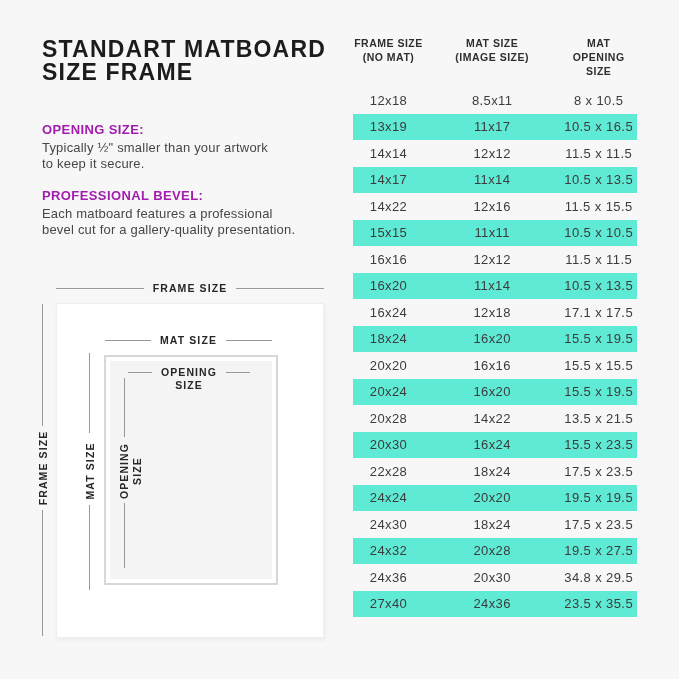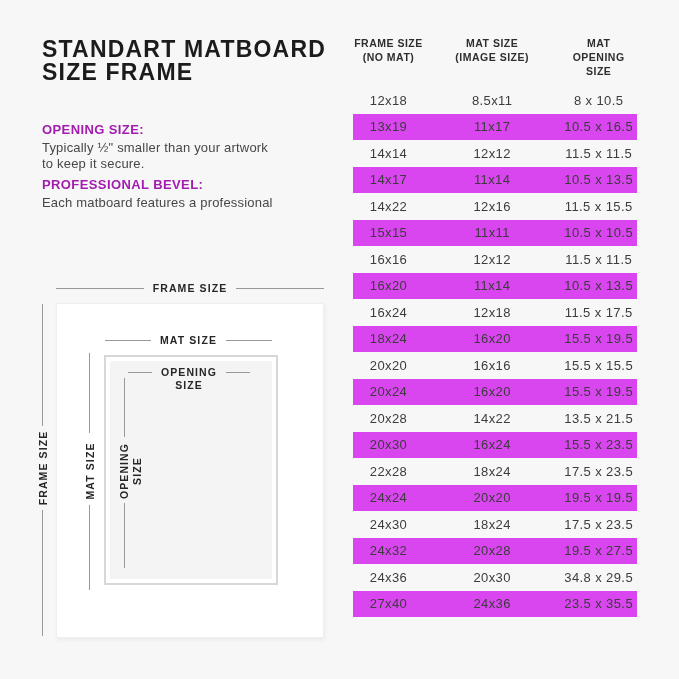--- a/index.html
+++ b/index.html
@@ -5,21 +5,21 @@
   html,body{margin:0;padding:0;background:#fff;}
   #stage{
     position:relative;width:679px;height:679px;background:#f7f7f7;
     font-family:"Liberation Sans","DejaVu Sans",sans-serif;color:#1d1d1d;overflow:hidden;
   }
   
   .title{position:absolute;left:42px;top:38px;font-size:23px;font-weight:700;
          letter-spacing:1.2px;line-height:23px;color:#1c1c1c;}
   .section{position:absolute;left:42px;width:305px;}
   #section-opening{top:122px;}
-  #section-bevel{top:177px;}
+  #section-bevel{top:188px;}
   .heading{font-size:13px;font-weight:700;letter-spacing:.4px;color:#a21caf;line-height:16px;margin-bottom:2px;}
   .body-line{font-size:13px;color:#474747;line-height:15.5px;letter-spacing:.2px;}
   
   #outer-frame{position:absolute;left:56px;top:303px;width:268px;height:335px;background:#fff;
                border:1px solid #efefef;box-sizing:border-box;box-shadow:1px 2px 4px rgba(0,0,0,.05);}
   #opening-rect{position:absolute;left:104px;top:355px;width:174px;height:230px;box-sizing:border-box;
                 border:2px solid #d7d7d7;background:#fff;padding:4px;}
   #opening-interior{width:100%;height:100%;background:#f4f4f4;box-sizing:border-box;}
   .h-label{position:absolute;display:flex;align-items:center;}
   .dline{flex:1;height:1px;background:#999;}
@@ -42,21 +42,21 @@
   #frame-v{left:43px;top:468px;}
   #mat-v{left:90px;top:471px;}
   #open-v{left:131px;top:471px;}
   
   #table-header{position:absolute;left:353px;top:36px;width:284px;display:flex;}
   .th{text-align:center;font-size:10.5px;font-weight:700;letter-spacing:.5px;
       line-height:14px;color:#2e2e2e;}
   .c1{width:25%;}.c2{width:48%;}.c3{width:27%;}
   #table-body{position:absolute;left:353px;top:87px;width:284px;}
   .trow{display:flex;height:26.5px;align-items:center;}
-  .trow.shaded{background:#d946ef;}
+  .trow.shaded{background:#5eead4;}
   .tcell{text-align:center;font-size:13px;color:#3c3c3c;letter-spacing:.4px;}
 </style>
 </head>
 <body>
 
 <div id="stage">
 
   <div class="title">
     <div>STANDART MATBOARD</div>
     <div>SIZE FRAME</div>
@@ -64,20 +64,21 @@
 
   <div class="section" id="section-opening">
     <div class="heading">OPENING SIZE:</div>
     <div class="body-line">Typically ½" smaller than your artwork</div>
     <div class="body-line">to keep it secure.</div>
   </div>
 
   <div class="section" id="section-bevel">
     <div class="heading">PROFESSIONAL BEVEL:</div>
     <div class="body-line">Each matboard features a professional</div>
+    <div class="body-line">bevel cut for a gallery-quality presentation.</div>
   </div>
 
   <div class="h-label" id="frame-label">
     <div class="dline"></div>
     <div class="dlabel-text">FRAME SIZE</div>
     <div class="dline"></div>
   </div>
 
   <div id="outer-frame"></div>
 
@@ -166,21 +167,21 @@
         <div class="tcell c3">11.5 x 11.5</div>
       </div>
       <div class="trow shaded">
         <div class="tcell c1">16x20</div>
         <div class="tcell c2">11x14</div>
         <div class="tcell c3">10.5 x 13.5</div>
       </div>
       <div class="trow">
         <div class="tcell c1">16x24</div>
         <div class="tcell c2">12x18</div>
-        <div class="tcell c3">11.5 x 17.5</div>
+        <div class="tcell c3">17.1 x 17.5</div>
       </div>
       <div class="trow shaded">
         <div class="tcell c1">18x24</div>
         <div class="tcell c2">16x20</div>
         <div class="tcell c3">15.5 x 19.5</div>
       </div>
       <div class="trow">
         <div class="tcell c1">20x20</div>
         <div class="tcell c2">16x16</div>
         <div class="tcell c3">15.5 x 15.5</div>

